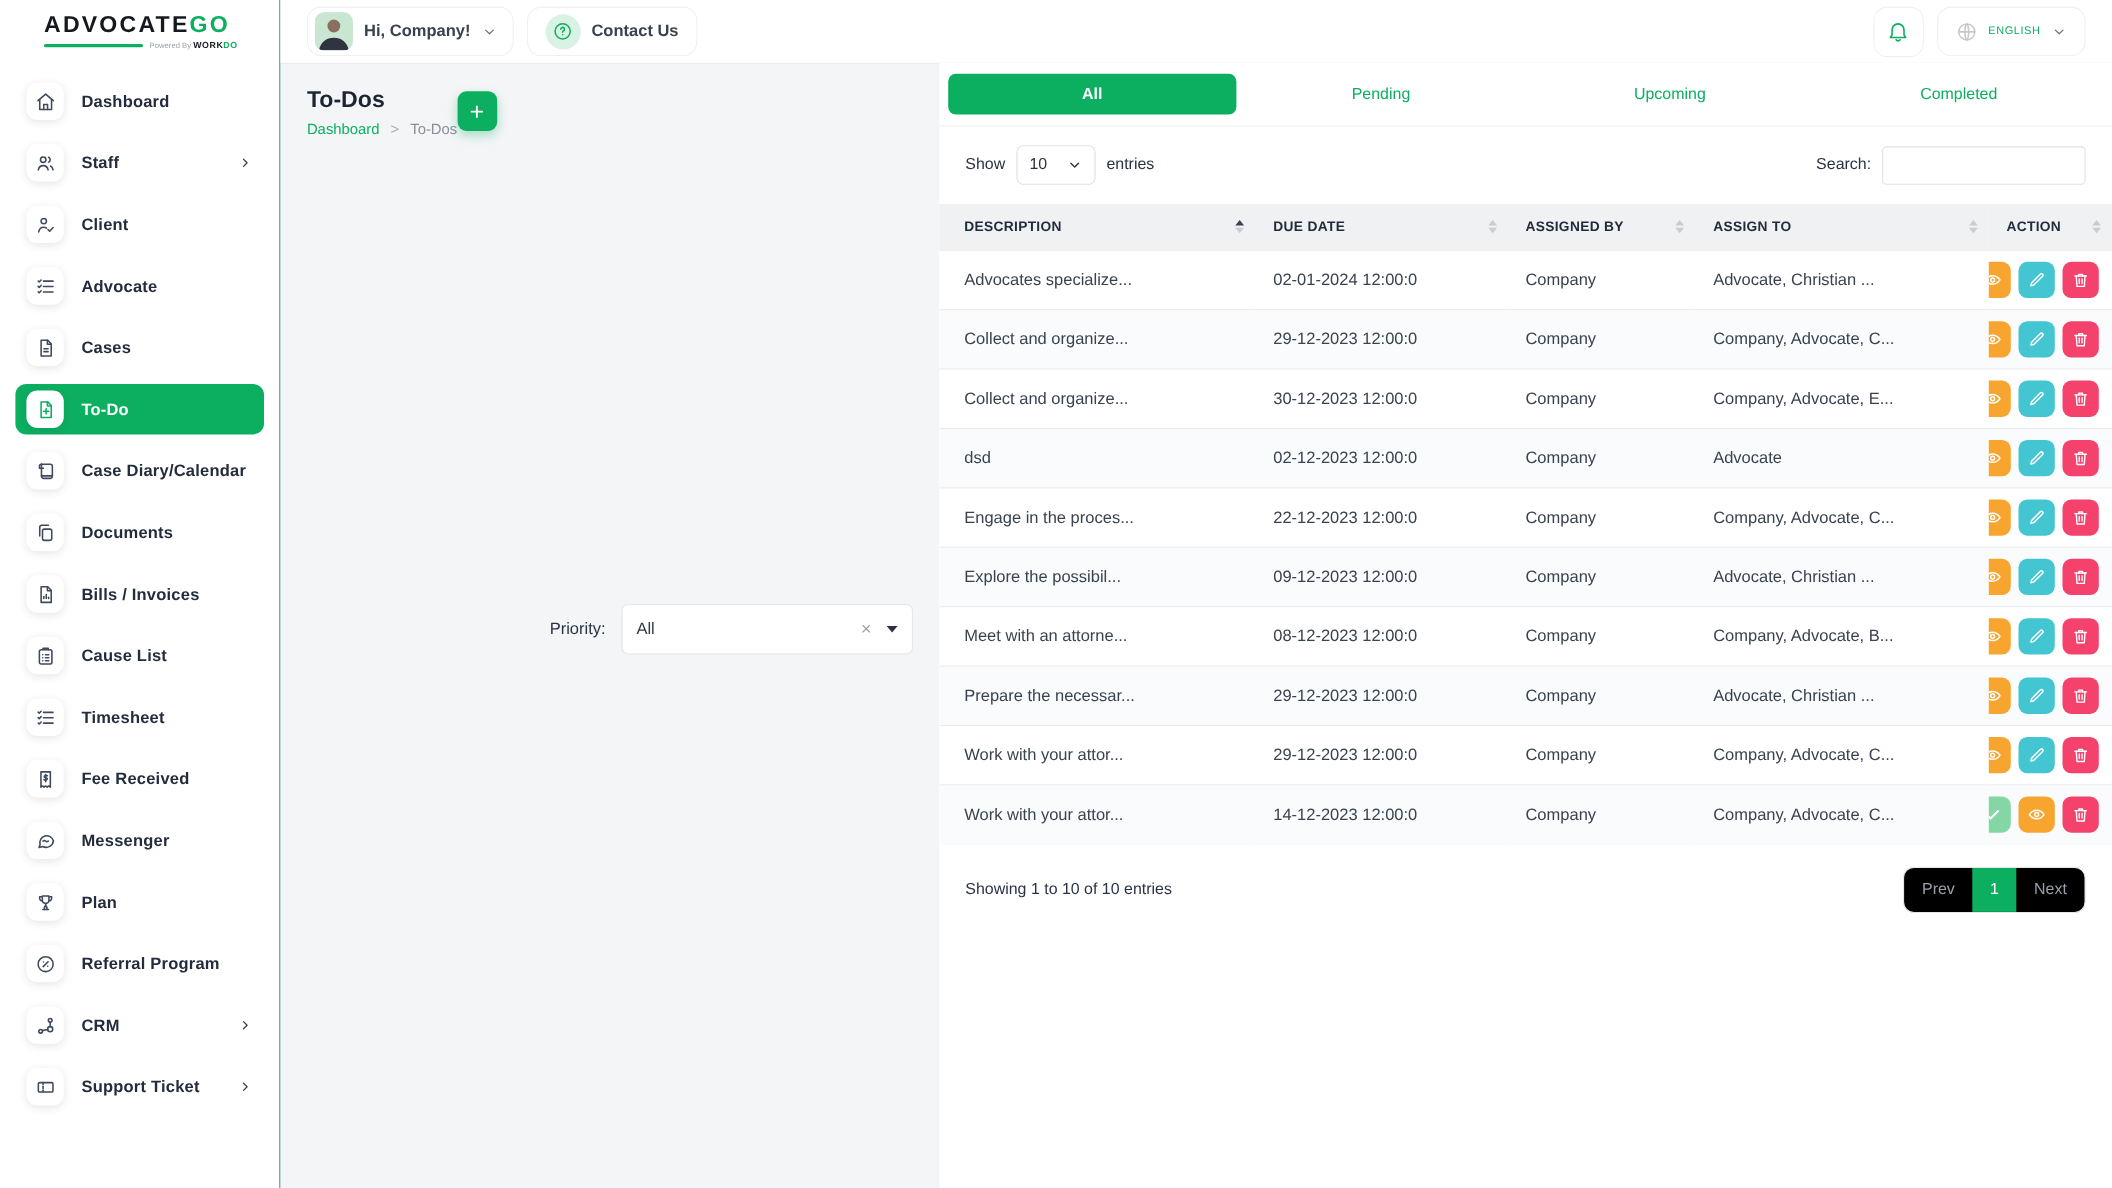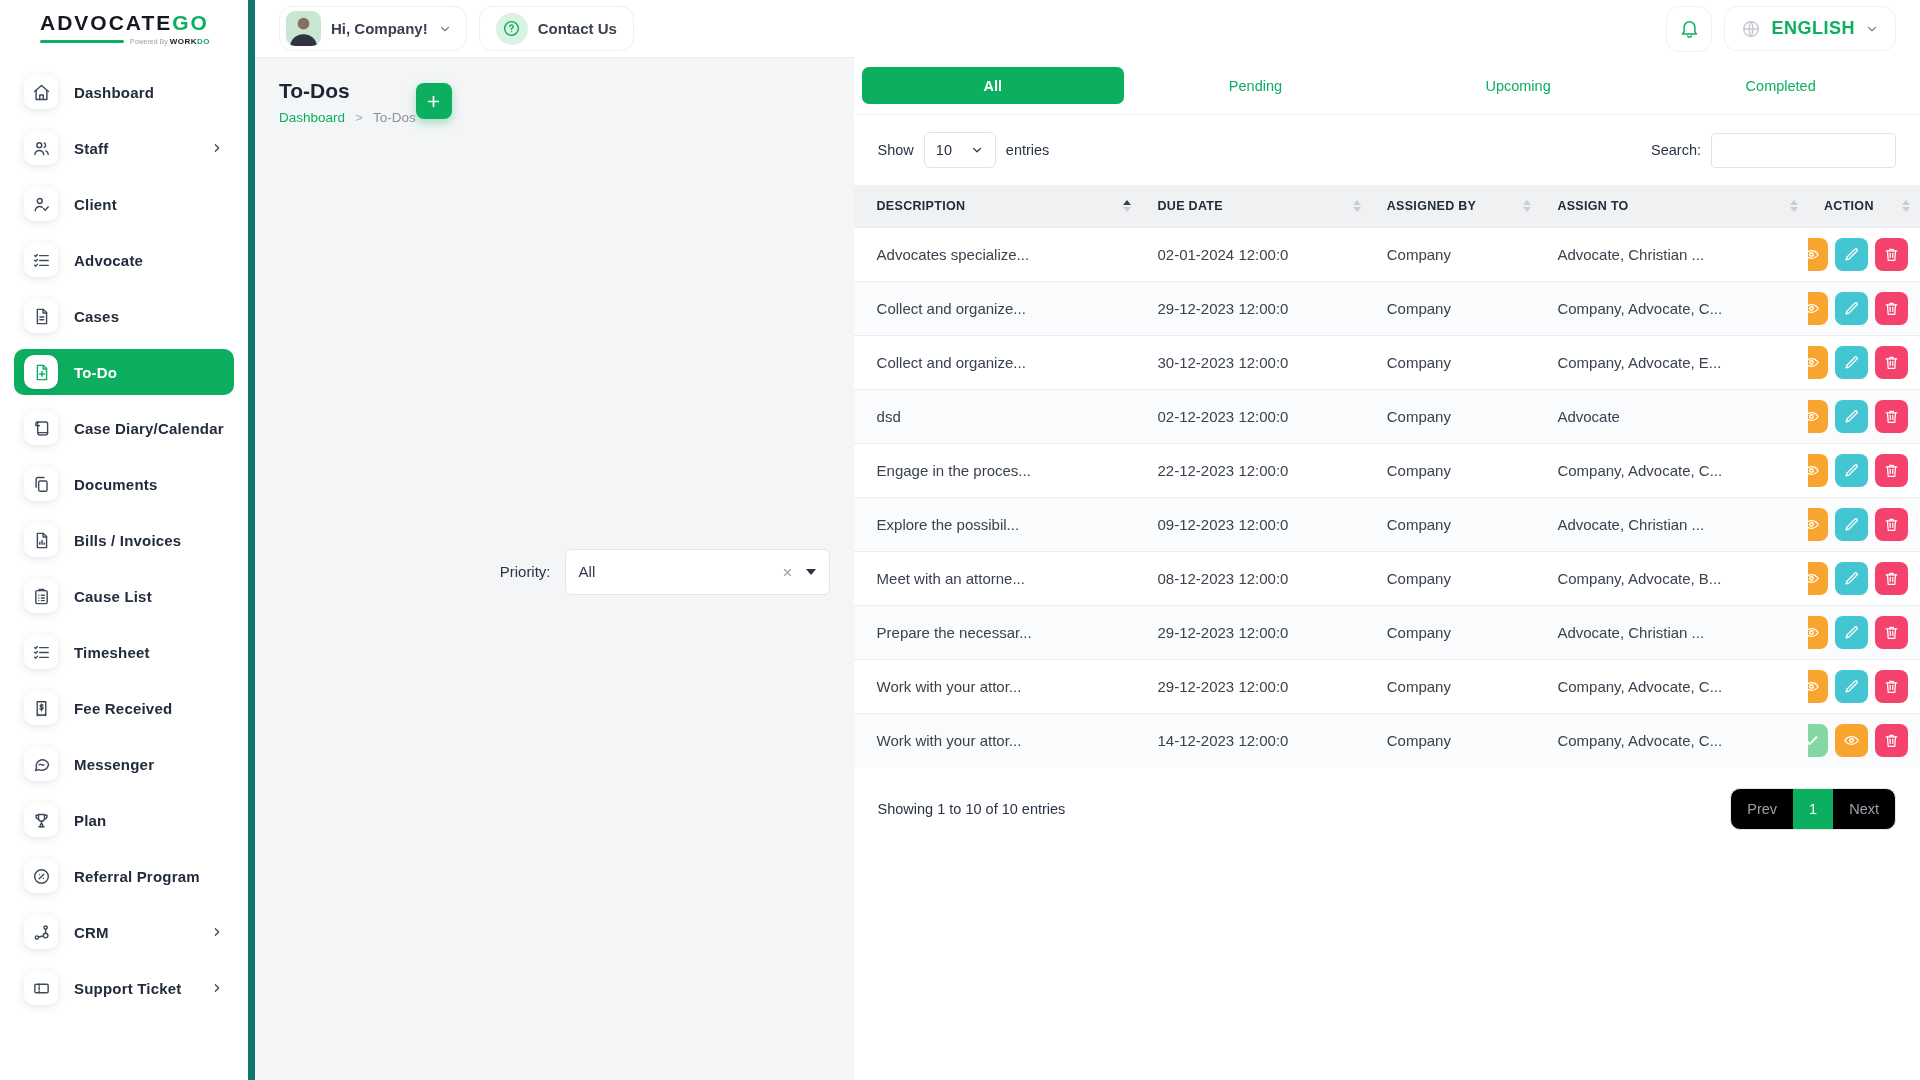--- a/index.html
+++ b/index.html
@@ -5,21 +5,21 @@
   * { box-sizing: border-box; margin: 0; padding: 0; }
   html,body { width:1920px; height:1080px; overflow:hidden; }
   body { font-family:"Liberation Sans", sans-serif; background:#fff; color:#2a3346; }
   :root{
     --green:#0CAF60; --dark:#1c2534; --muted:#8a909b; --border:#e7e9ed;
     --orange:#F7A52F; --teal:#43C5D2; --pink:#F5426C; --success:#84D7A5;
   }
   .app{ display:flex; width:1920px; height:1080px; }
 
   
-  .sidebar{ width:255px; flex:none; background:#fff; border-right:7px solid #0f766e; display:flex; flex-direction:column; }
+  .sidebar{ width:255px; flex:none; background:#fff; border-right:1px solid #0f766e; display:flex; flex-direction:column; }
   .logo-box{ height:57px; padding:10px 38px 0 40px; flex:none; }
   .logo-text{ font-size:21px; font-weight:800; letter-spacing:2px; color:#15191f; line-height:1.2; white-space:nowrap; }
   .logo-text .green{ color:var(--green); }
   .logo-sub{ display:flex; align-items:center; margin-top:2px; }
   .logo-line{ width:100px; height:3px; background:var(--green); border-radius:2px; }
   .powered{ font-size:7px; color:#9aa0a8; margin-left:6px; white-space:nowrap; }
   .powered b{ font-size:8px; color:#15191f; letter-spacing:.5px; }
   .powered b.green{ color:var(--green); }
   .nav{ flex:1; padding:12px 14px; overflow:hidden; }
   .nav-item{ display:flex; align-items:center; gap:16px; height:46px; padding:0 10px; border-radius:10px; margin-bottom:10px; cursor:pointer; }
@@ -40,21 +40,21 @@
   .avatar{ width:35px; height:35px; border-radius:9px; overflow:hidden; flex:none; }
   .avatar svg{ width:100%; height:100%; display:block; }
   .greeting{ font-size:15px; font-weight:600; color:#39414f; }
   .qmark{ width:32px; height:32px; border-radius:50%; background:#d9f2e4; display:flex; align-items:center; justify-content:center; }
   .qmark svg{ width:19px; height:19px; }
   .chev{ width:14px; height:14px; color:#6b7280; }
   .chev svg{ width:14px; height:14px; }
   .hspacer{ flex:1; }
   .icon-btn{ width:46px; height:46px; border:1px solid #eef0f2; border-radius:13px; background:#fff; display:flex; align-items:center; justify-content:center; cursor:pointer; }
   .icon-btn svg{ width:21px; height:21px; }
-  .lang-label{ font-size:18px; font-weight:700; letter-spacing:.5px; color:var(--green); }
+  .lang-label{ font-size:10px; font-weight:400; letter-spacing:.5px; color:var(--green); }
   .globe{ width:20px; height:20px; }
   .globe svg{ width:20px; height:20px; }
 
   
   .content{ flex:1; display:flex; min-height:0; }
   .page-head{ display:flex; justify-content:space-between; align-items:flex-start; padding:22px 24px 8px; flex:none; }
   .page-title{ font-size:21px; font-weight:700; color:var(--dark); margin-bottom:7px; }
   .breadcrumb{ display:flex; align-items:center; gap:10px; font-size:13.5px; }
   .bc-home{ color:var(--green); cursor:pointer; }
   .bc-sep{ color:#a7acb5; }

